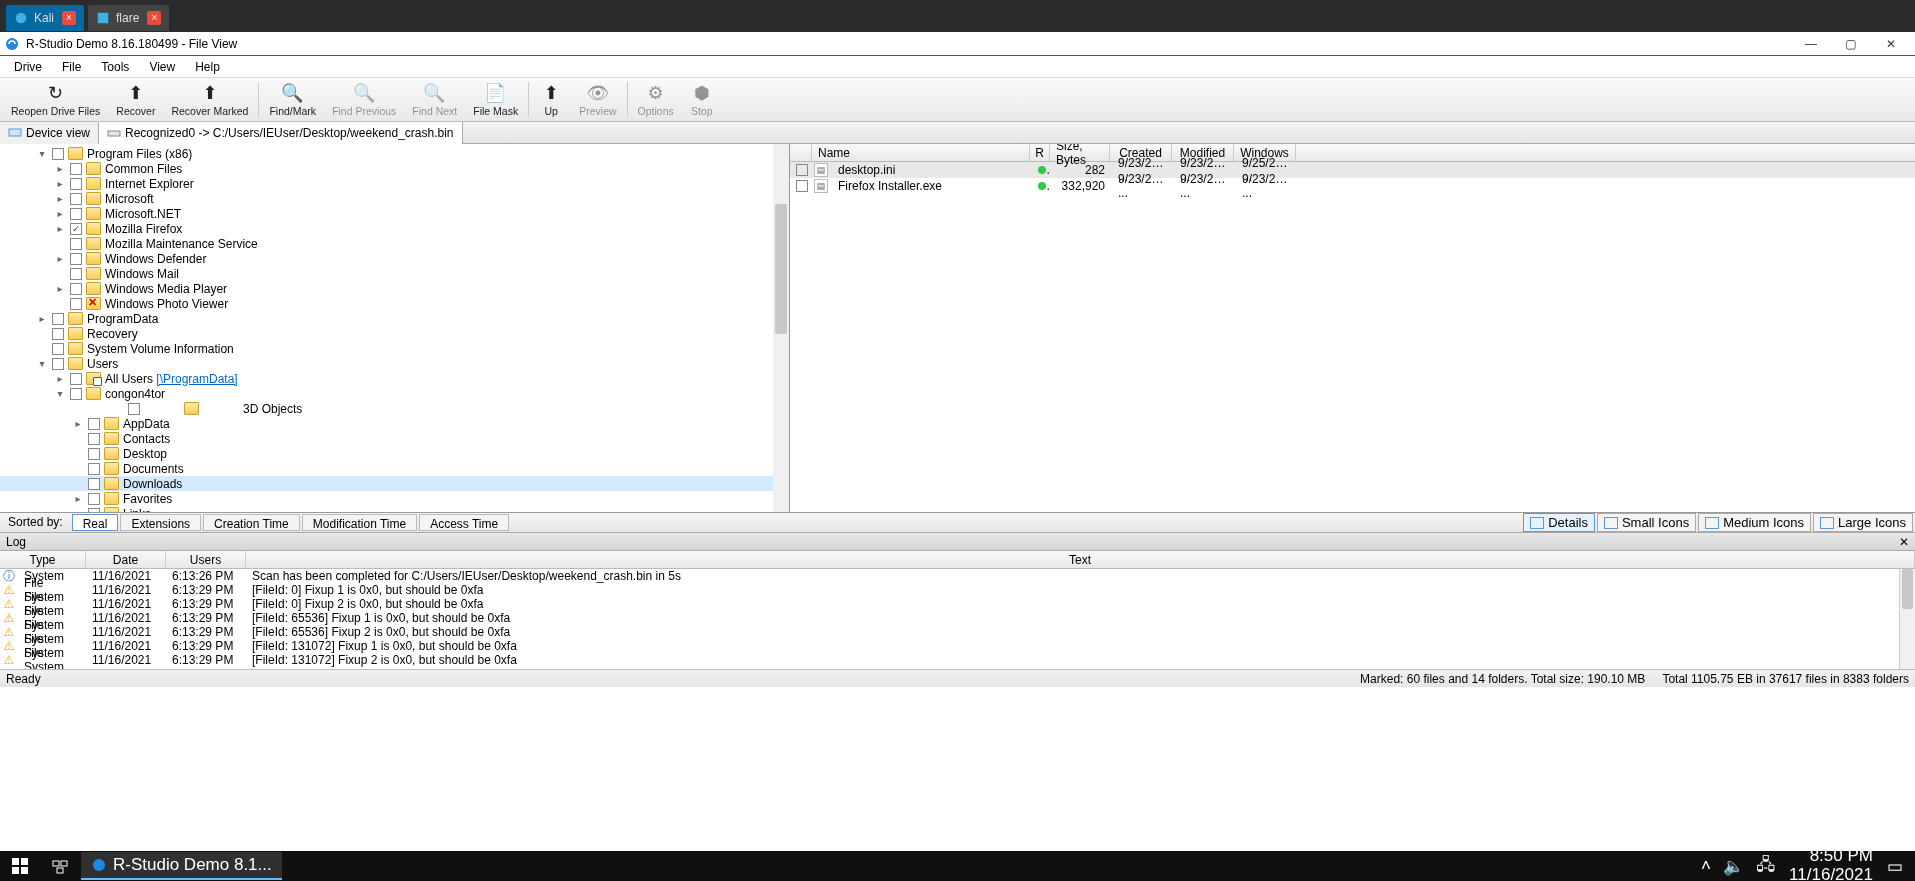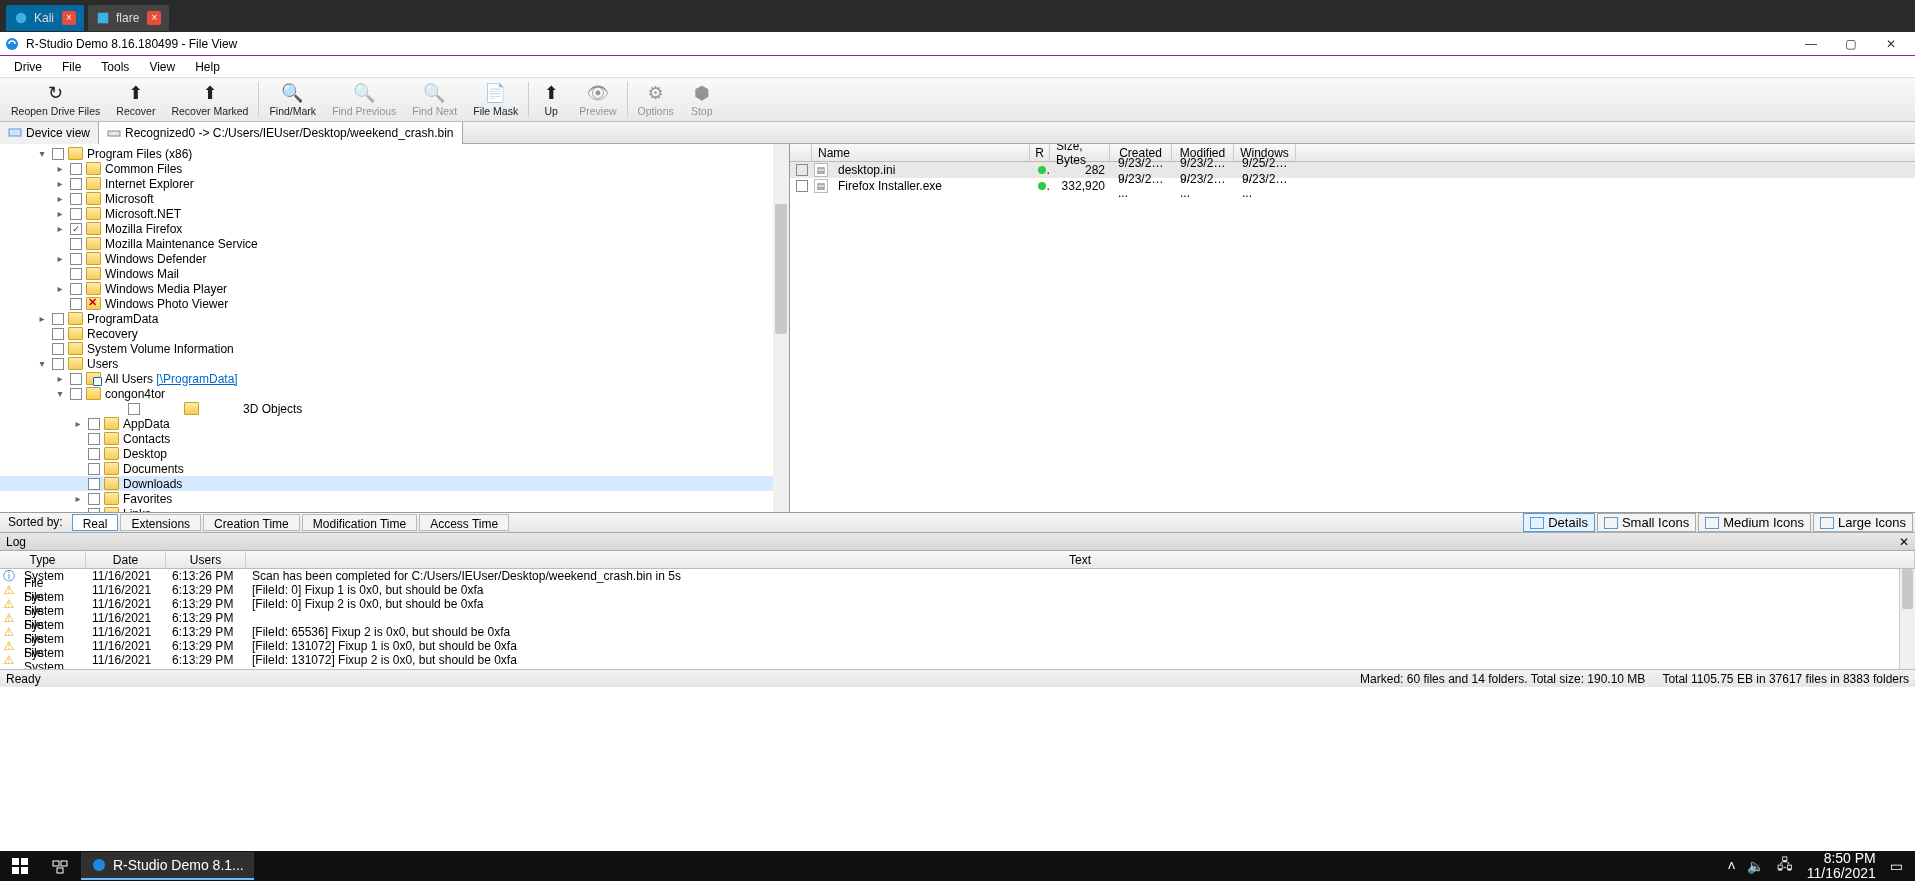--- a/index.html
+++ b/index.html
@@ -88,21 +88,21 @@
   .log-icon.warn{ color:#e6a800;}
   .log-scroll{position:absolute;right:0;top:0;bottom:0;width:16px;background:#f0f0f0;border-left:1px solid #ccc;}
   .log-scroll .thumb{ position:absolute; left:2px; right:2px; top:0; height:40px; background:#c8c8c8; border-radius:2px;}
 
   
   .statusbar { height:18px; background:linear-gradient(#f2f2f2,#e6e6e6); border-top:1px solid #bbb; display:flex; align-items:center; font-size:12px; padding:0 6px;}
   .statusbar .st-sep { border-left:1px solid #aaa; height:100%; margin:0 8px;}
   .statusbar .st-right { margin-left:auto; display:flex; align-items:center;}
 
   
-  .taskbar { position:absolute; left:0; right:0; bottom:0; height:30px; background:#101010; display:flex; align-items:center; color:#fff; font-size:14px;}
+  .taskbar { position:absolute; left:0; right:0; bottom:0; height:30px; background:#101010; display:flex; align-items:center; color:#fff; font-size:17px;}
   .tb-btn { width:40px; height:30px; display:flex; align-items:center; justify-content:center;}
   .tb-task{ height:28px; margin:1px; padding:0 10px; display:flex; align-items:center; background:#303030; border-bottom:2px solid #66baff;}
   .tb-task .tb-task-icon{ width:16px;height:16px;margin-right:6px;}
   .tb-tray{ margin-left:auto; display:flex; align-items:center; padding-right:6px;}
   .tb-tray .tray-item{ padding:0 6px;}
   .tb-clock{ text-align:right; line-height:1.1; padding:0 8px;}
 
   svg{display:block}
 </style>
 </head>
@@ -476,20 +476,21 @@
           <span class="fr-cell" style="width:68px">File System</span>
           <span class="fr-cell" style="width:80px">11/16/2021</span>
           <span class="fr-cell" style="width:80px">6:13:29 PM</span>
           <span class="fr-cell" style="flex:1">[FileId: 0] Fixup 2 is 0x0, but should be 0xfa</span>
         </div>
         <div class="log-row">
           <span class="log-icon warn">⚠</span>
           <span class="fr-cell" style="width:68px">File System</span>
           <span class="fr-cell" style="width:80px">11/16/2021</span>
           <span class="fr-cell" style="width:80px">6:13:29 PM</span>
+          <span class="fr-cell" style="flex:1">[FileId: 65536] Fixup 1 is 0x0, but should be 0xfa</span>
         </div>
         <div class="log-row">
           <span class="log-icon warn">⚠</span>
           <span class="fr-cell" style="width:68px">File System</span>
           <span class="fr-cell" style="width:80px">11/16/2021</span>
           <span class="fr-cell" style="width:80px">6:13:29 PM</span>
           <span class="fr-cell" style="flex:1">[FileId: 65536] Fixup 2 is 0x0, but should be 0xfa</span>
         </div>
         <div class="log-row">
           <span class="log-icon warn">⚠</span>

